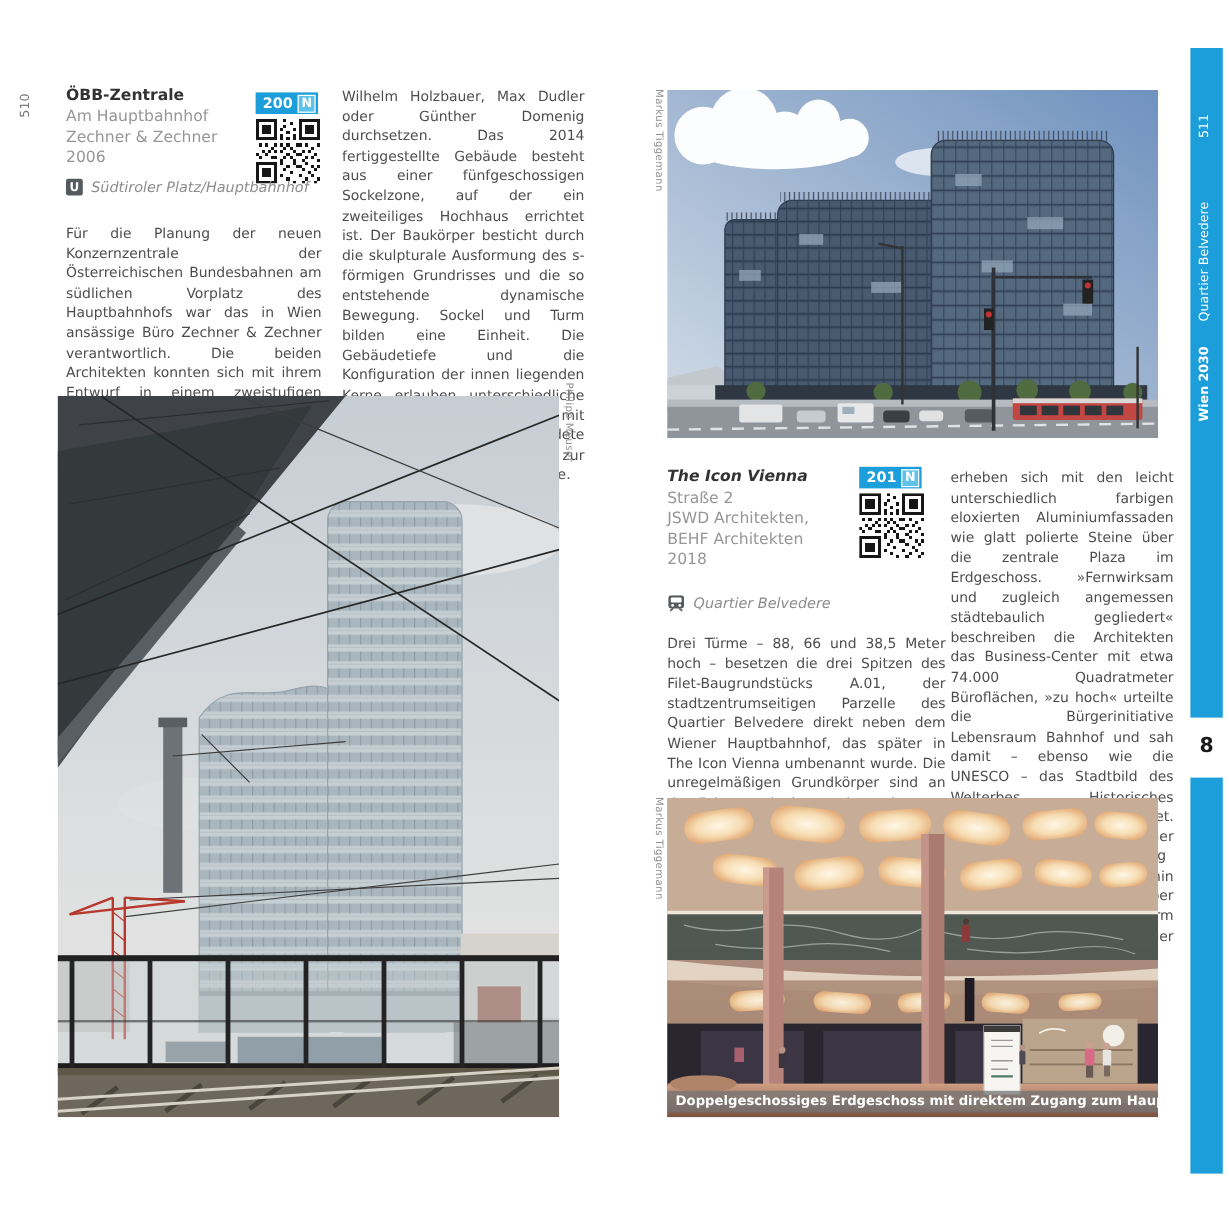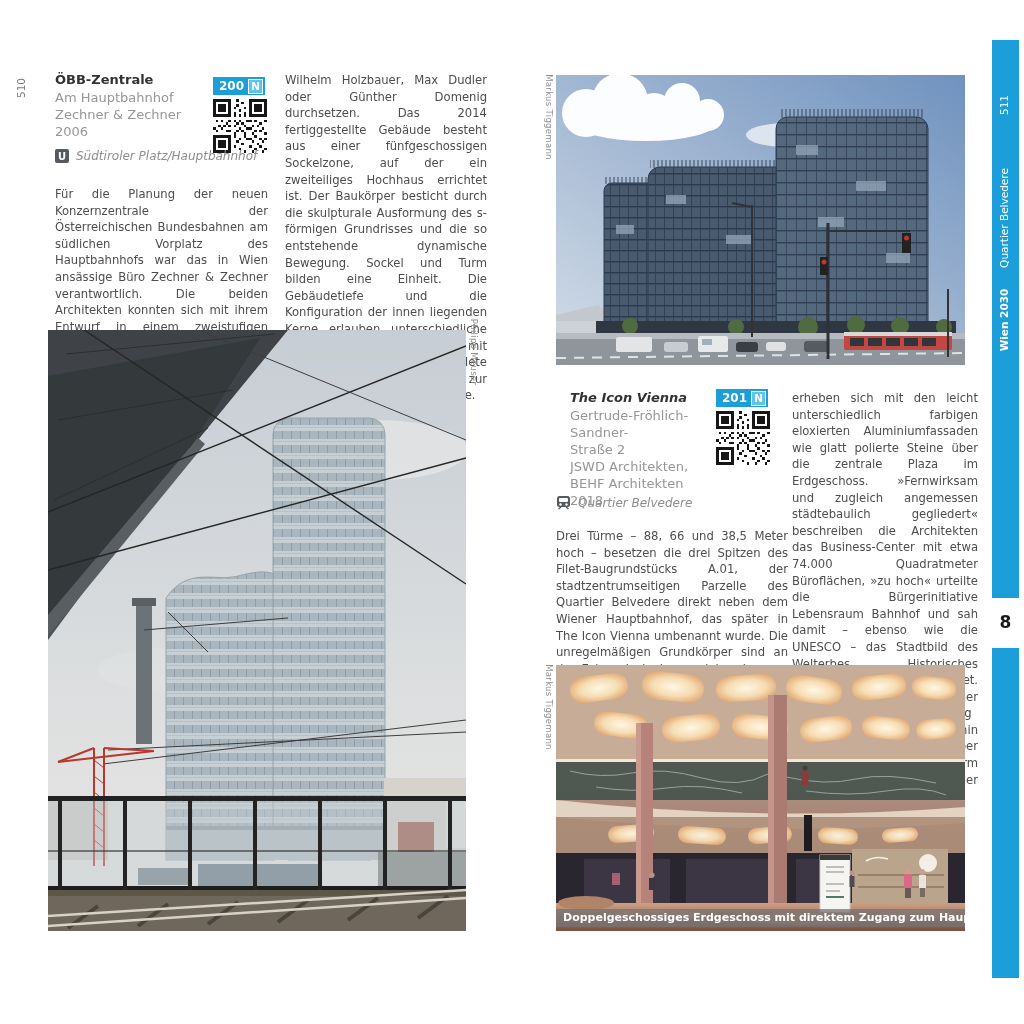--- a/index.html
+++ b/index.html
@@ -355,23 +355,22 @@
   <rect x="264" y="182" width="8" height="18" fill="#222"></rect>
       <circle cx="268" cy="187" r="2.5" fill="#c23333"></circle>
   <line x1="196" y1="130" x2="196" y2="262" stroke="#333" stroke-width="2"></line>
   <line x1="196" y1="132" x2="176" y2="128" stroke="#333" stroke-width="2"></line>
   <line x1="392" y1="214" x2="392" y2="282" stroke="#333" stroke-width="2"></line>
 </svg>
 </div>
 
 <div class="abs rot-cw credit" style="left:498px;top:111px;width:100px;height:12px;">Markus Tiggemann</div>
 
-<div class="abs" style="left:570px;top:388px;width:160px;">
+<div class="abs" style="left:556px;top:388px;width:160px;">
   <div class="art-title it">The Icon Vienna</div>
-  <div class="meta-line">Gertrude-Fröhlich-Sandner-</div>
   <div class="meta-line">Straße 2</div>
   <div class="meta-line it">JSWD Architekten,</div>
   <div class="meta-line it">BEHF Architekten</div>
   <div class="meta-line">2018</div>
 </div>
 
 <div class="abs numbadge" style="left:716px;top:389px;justify-content:space-between;">
   <span class="num">201</span>
   <span class="ltr">N</span>
 </div>

